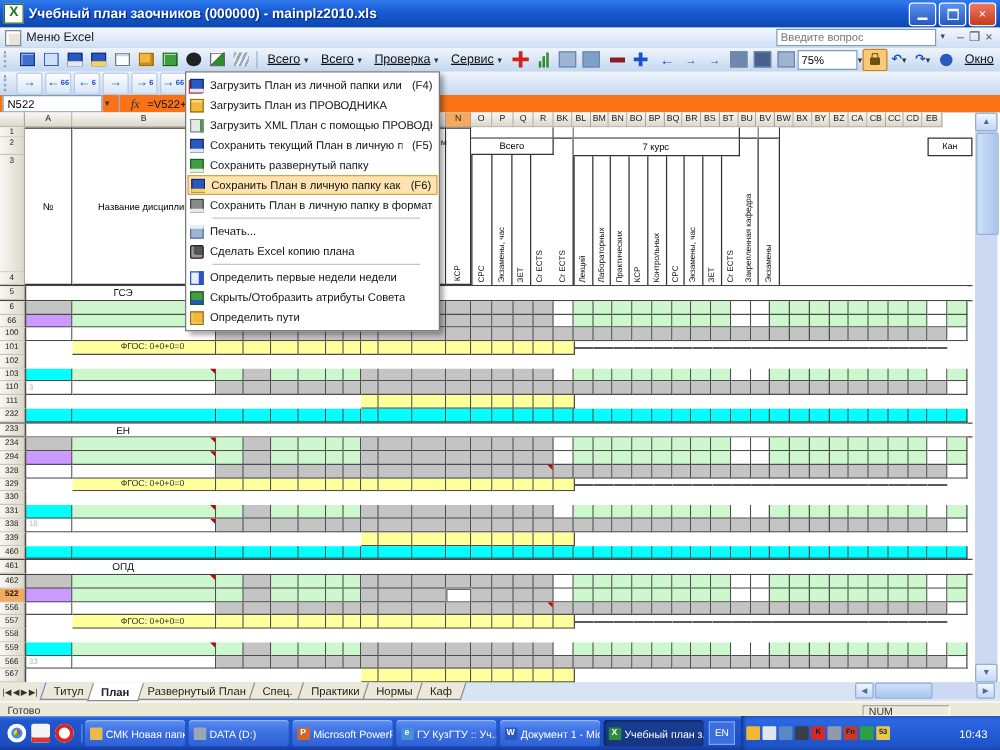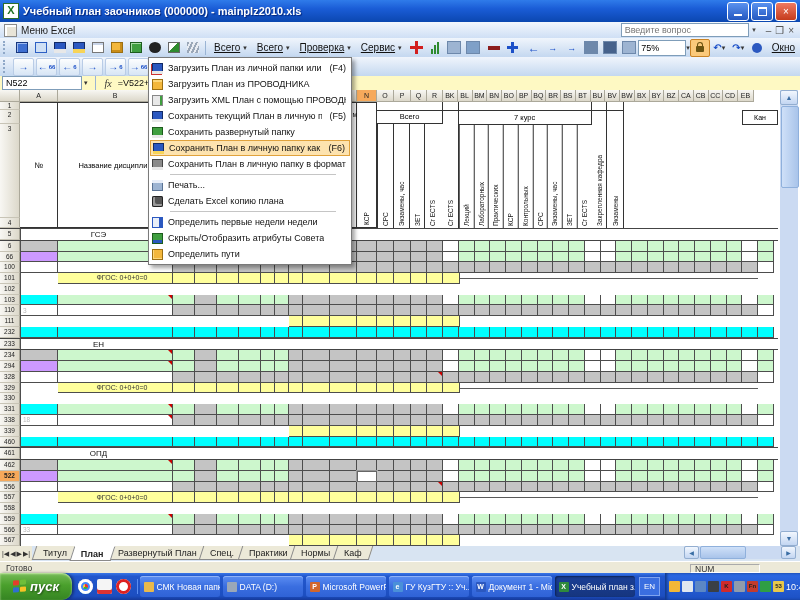--- a/index.html
+++ b/index.html
@@ -71,21 +71,21 @@
   .i-c{background:#2b58c0;box-shadow:inset 0 -4px 0 #e8e8e8,inset 0 0 0 1px #122a66;}
   .i-d{background:#2b58c0;box-shadow:inset 0 -4px 0 #f7d458,inset 0 0 0 1px #122a66;}
   .i-e{background:#fff;box-shadow:inset 0 0 0 1px #777,inset 0 3px 0 #c8d4e8;}
   .i-f{background:#f3b73c;box-shadow:inset 0 0 0 1px #9c6f12,inset -3px -3px 0 #c98d18;}
   .i-g{background:#42a05m;}
   .i-g{background:#3f9e3f;box-shadow:inset 0 0 0 1px #1d5c1d,inset 2px 2px 0 #a9dca9;}
   .i-h{background:#222;border-radius:50%;}
   .i-i{background:linear-gradient(135deg,#fff 45%,#2e8b2e 45%);box-shadow:inset 0 0 0 1px #666;}
   .i-j{background:repeating-linear-gradient(115deg,#9aa7b8 0 2px,#e8ecf2 2px 4px);}
   
-  .fbar{position:absolute;left:0;top:76px;width:800px;height:14px;background:#fef9c3;
+  .fbar{position:absolute;left:0;top:76px;width:800px;height:14px;background:#f97316;
     border-bottom:1px solid #9ebcdf;display:flex;align-items:center;font-size:10px;}
   .namebox{width:72px;height:12px;background:#fff;border:1px solid #7f9db9;font-size:9px;
     padding:0 3px;line-height:12px;margin-left:2px;}
   .fx{font-style:italic;font-family:"Liberation Serif",serif;font-size:10px;color:#333;margin:0 6px;}
   .formula{font-size:9px;color:#111;}
   
   .sheet{position:absolute;left:0;top:90px;width:800px;height:456px;background:#fff;}
   .colstrip{position:absolute;left:0;top:0;height:12px;display:flex;}
   .hc{box-sizing:border-box;height:12px;background:linear-gradient(180deg,#f8f7f3,#dcd8ca);
     border-right:1px solid #aba globally;}
@@ -1771,29 +1771,20 @@
       <div class="hbtn" style="right:0">▶</div>
     </div>
   </div>
 
   <div class="statusbar">
     <span class="stat-ready">Готово</span>
     <span class="stat-num">NUM</span>
   </div>
 
   <div class="taskbar">
-    <div class="startbtn">
-      <span class="flag">
-        <i style="background:#e33e2b"></i>
-          <i style="background:#6fbf3a"></i>
-        <i style="background:#2f6fd0"></i>
-          <i style="background:#f7c325"></i>
-      </span>
-      <span>пуск</span>
-    </div>
     <div class="ql" id="quicklaunch">
         <span class="qli chrome"></span>
         <span class="qli app"></span>
         <span class="qli opera"></span>
       </div>
     <div id="taskbtns" style="display:flex">
         <div class="taskbtn">
           <span class="tico" style="background: rgb(233, 185, 76);"></span>
           <span>СМК Новая папка</span>
         </div>

